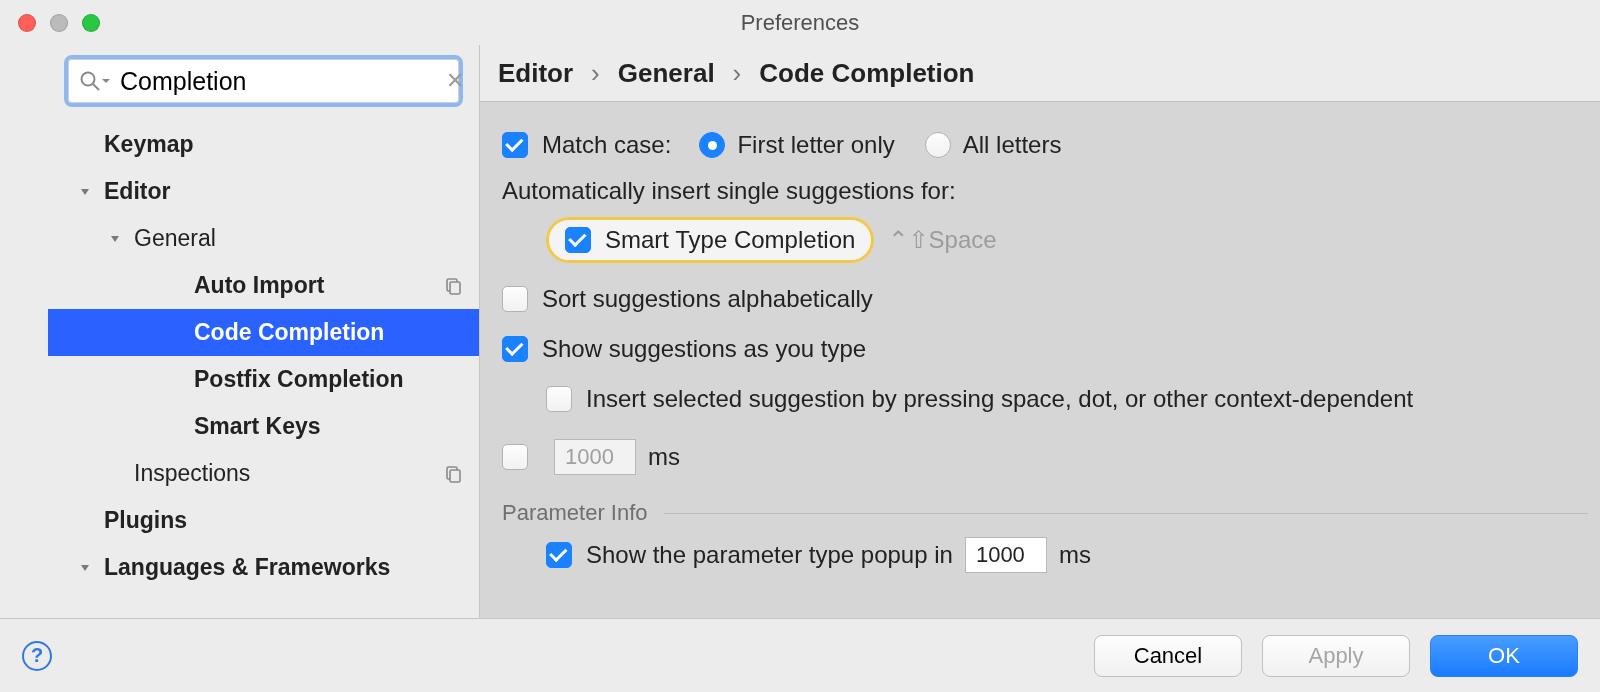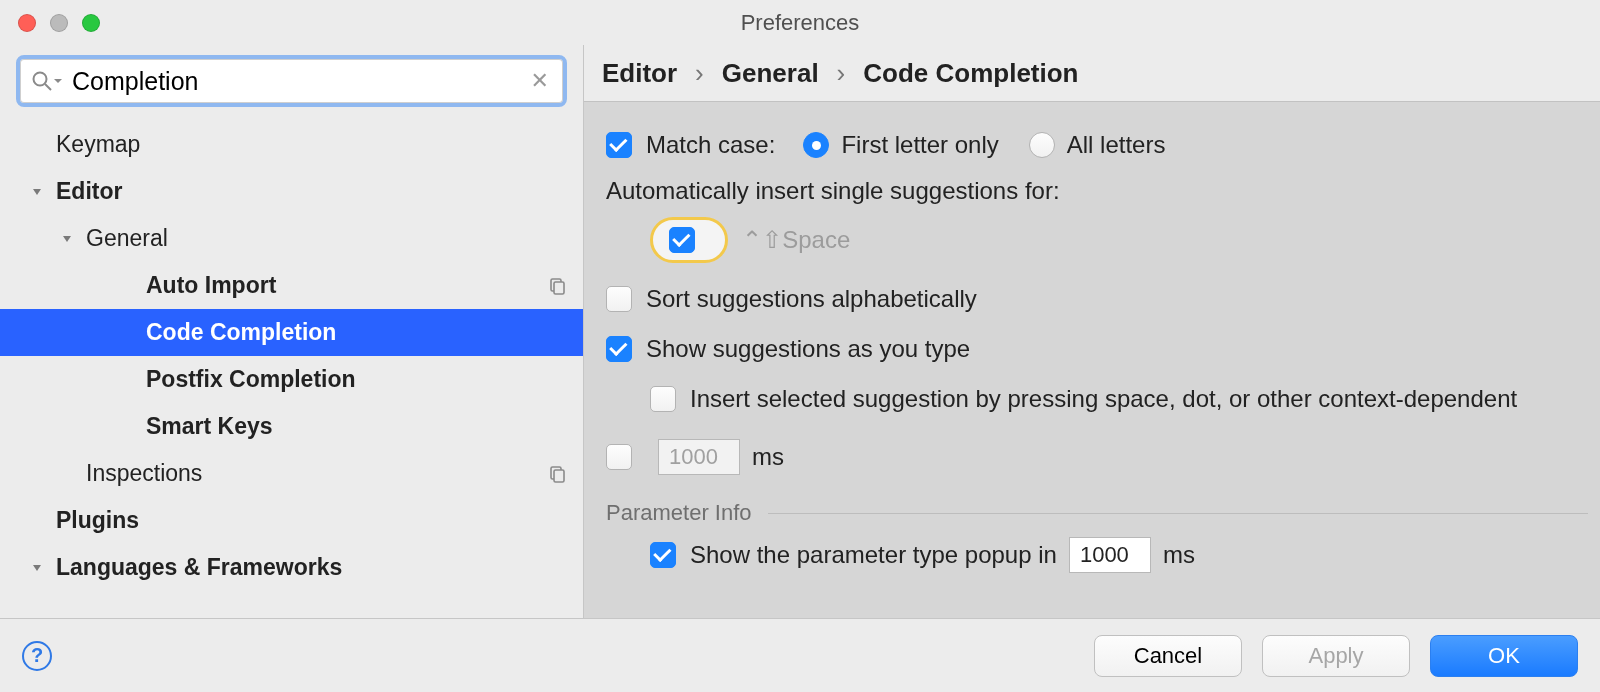--- a/index.html
+++ b/index.html
@@ -6,21 +6,21 @@
   html, body { width: 1600px; height: 692px; font-family: -apple-system, "Helvetica Neue", Arial, sans-serif; font-size: 23px; color: #222; background: #ececec; overflow: hidden; }
   .window { width: 1600px; height: 692px; background: #ececec; border-radius: 17px; position: relative; display: flex; flex-direction: column; }
   .titlebar { height: 45px; display: flex; align-items: center; padding-left: 18px; position: relative; }
   .traffic { display: flex; gap: 14px; }
   .dot { width: 18px; height: 18px; border-radius: 50%; border: 1px solid rgba(0,0,0,.15); }
   .dot.red { background: #ff5f57; }
   .dot.yellow { background: #bbb; }
   .dot.green { background: #28c840; }
   .title { position: absolute; left: 0; right: 0; text-align: center; font-size: 22px; color: #505050; }
   .body { flex: 1; display: flex; min-height: 0; }
-  .sidebar { width: 584px; display: flex; flex-direction: column; border-right: 1px solid #c6c6c6; }
+  .sidebar { width: 480px; display: flex; flex-direction: column; border-right: 1px solid #c6c6c6; padding-left: 48px; }
   .search-wrap { padding: 10px 16px 8px 16px; }
   .search { display: flex; align-items: center; height: 52px; background: #fff; border: 4px solid #8fb8f0; border-radius: 8px; padding: 0 10px; box-shadow: 0 0 0 1px #cfcfcf inset; }
   .search svg { flex-shrink: 0; }
   .search input { flex: 1; border: none; outline: none; font-size: 25px; padding-left: 4px; background: transparent; }
   .search .clear { color: #9a9a9a; font-size: 22px; padding: 0 4px; cursor: pointer; }
   .tree { flex: 1; overflow: hidden; padding-top: 6px; }
   .tree-item { display: flex; align-items: center; height: 47px; padding-right: 16px; cursor: default; }
   .tree-item .arrow { width: 18px; display: inline-flex; justify-content: center; }
   .tree-item .label { }
   .depth0 { padding-left: 28px; font-weight: 700; }
@@ -86,21 +86,21 @@
           <span style="margin-left:-2px; margin-right:4px;">
             <svg width="12" height="12" viewBox="0 0 12 12">
                 <path d="M2 4 L6 8 L10 4 Z" fill="#8a8a8a"></path>
               </svg>
           </span>
           <input type="text" value="Completion" style="">
           <span class="clear">✕</span>
         </div>
       </div>
       <div class="tree" id="tree">
-          <div class="tree-item depth0" style="font-weight: 400;">
+          <div class="tree-item depth0" style="font-weight: 700;">
             <span class="arrow"></span>
             <span class="label" style="margin-left: 10px;">Keymap</span>
             <span class="spacer"></span>
           </div>
           <div class="tree-item depth0 expandable" style="font-weight: 700;">
             <span class="arrow">
               <svg width="12" height="12" viewBox="0 0 12 12">
                 <path d="M2 3 L10 3 L6 9 Z" fill="#7a7a7a"></path>
               </svg>
             </span>
@@ -190,20 +190,21 @@
           <span>All letters</span>
         </div>
 
         <div class="row" style="height:42px;">
           <span>Automatically insert single suggestions for:</span>
         </div>
 
         <div class="row" style="padding-left:44px; height:56px;">
           <span class="highlight">
             <span class="check checked"></span>
+            <span>Smart Type Completion</span>
           </span>
           <span class="shortcut">⌃⇧Space</span>
         </div>
 
         <div class="row" style="margin-top:6px;">
           <span class="check"></span>
           <span>Sort suggestions alphabetically</span>
         </div>
 
         <div class="row">

